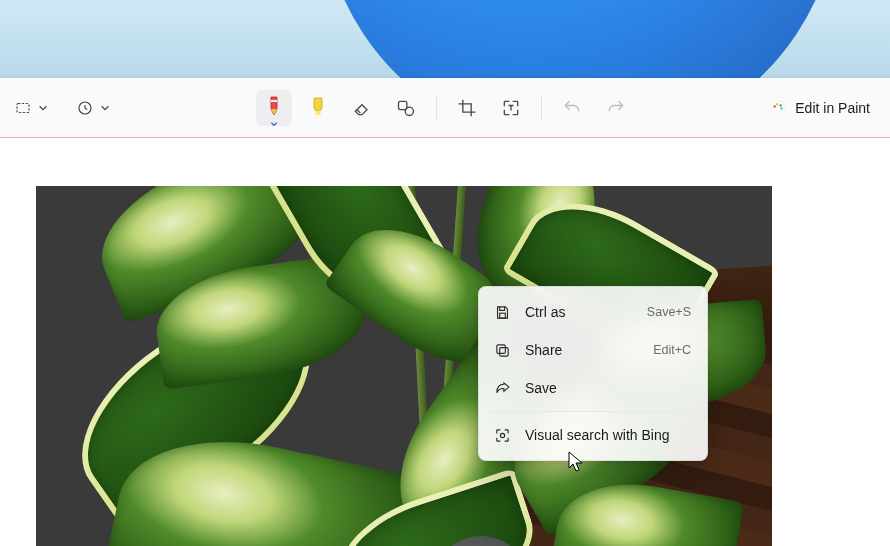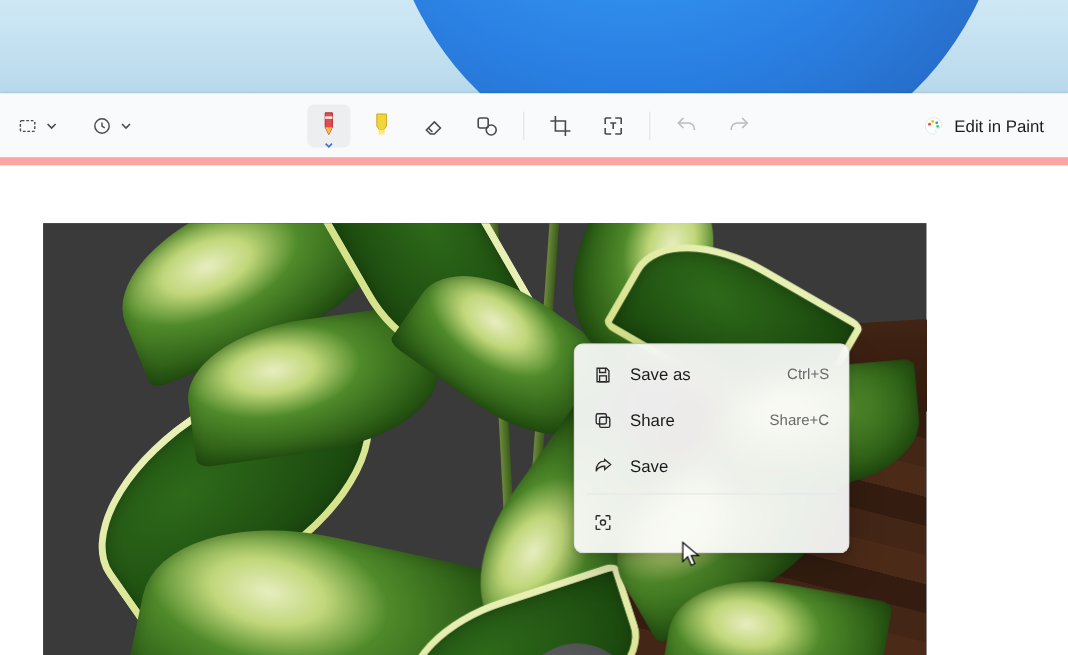--- a/index.html
+++ b/index.html
@@ -25,21 +25,21 @@
     position: absolute;
     left: 0; top: 78px;
     width: 890px; height: 468px;
     background: #fbfbfb;
     box-shadow: 0 -1px 2px rgba(0,0,0,0.08);
   }
 
   .toolbar {
     height: 60px;
     background: #f9fafb;
-    border-bottom: 7px solid #fca5a5;
+    border-bottom: 1px solid #fca5a5;
     display: flex;
     align-items: center;
     padding: 0 10px 0 0;
     gap: 6px;
     position: relative;
   }
   .tb-left { display: flex; align-items: center; gap: 10px; padding-left: 6px; }
   .tb-center {
     position: absolute;
     left: 50%; transform: translateX(-50%);
@@ -329,49 +329,50 @@
 
   <div class="context-menu">
     <div class="cm-item">
       <span class="cm-icon">
         <svg width="17" height="17" viewBox="0 0 24 24" fill="none" stroke="#2b2b2b" stroke-width="1.6">
           <path d="M5 4h11l3 3v13H5z"></path>
             <path d="M8 4v5h7V4"></path>
             <rect x="8" y="13" width="8" height="7"></rect>
         </svg>
       </span>
-      <span class="cm-label">Save as</span>
-      <span class="cm-short">Ctrl+S</span>
+      <span class="cm-label">Ctrl as</span>
+      <span class="cm-short">Save+S</span>
     </div>
     <div class="cm-item">
       <span class="cm-icon">
         <svg width="17" height="17" viewBox="0 0 24 24" fill="none" stroke="#2b2b2b" stroke-width="1.6">
           <rect x="8" y="8" width="12" height="12" rx="2"></rect>
             <rect x="4" y="4" width="12" height="12" rx="2"></rect>
         </svg>
       </span>
       <span class="cm-label">Share</span>
-      <span class="cm-short">Share+C</span>
+      <span class="cm-short">Edit+C</span>
     </div>
     <div class="cm-item">
       <span class="cm-icon">
         <svg width="17" height="17" viewBox="0 0 24 24" fill="none" stroke="#2b2b2b" stroke-width="1.6">
           <path d="M14 4l7 6-7 6v-4c-6 0-9 3-10 6 0-8 4-12 10-12V4z"></path>
         </svg>
       </span>
       <span class="cm-label">Save</span>
     </div>
     <div class="cm-sep"></div>
     <div class="cm-item">
       <span class="cm-icon">
         <svg width="17" height="17" viewBox="0 0 24 24" fill="none" stroke="#2b2b2b" stroke-width="1.6">
           <path d="M4 4h5M4 4v5M20 4h-5M20 4v5M4 20h5M4 20v-5M20 20h-5M20 20v-5"></path>
           <circle cx="12" cy="12" r="3"></circle>
         </svg>
       </span>
+      <span class="cm-label">Visual search with Bing</span>
     </div>
   </div>
 
   <div class="cursor">
     <svg width="16" height="22" viewBox="0 0 16 22">
       <path d="M1 1l0 16 4-4 3 7 3-1.3-3-6.7 6 0z" fill="#ffffff" stroke="#000000" stroke-width="1"></path>
     </svg>
   </div>
 
 </div>

